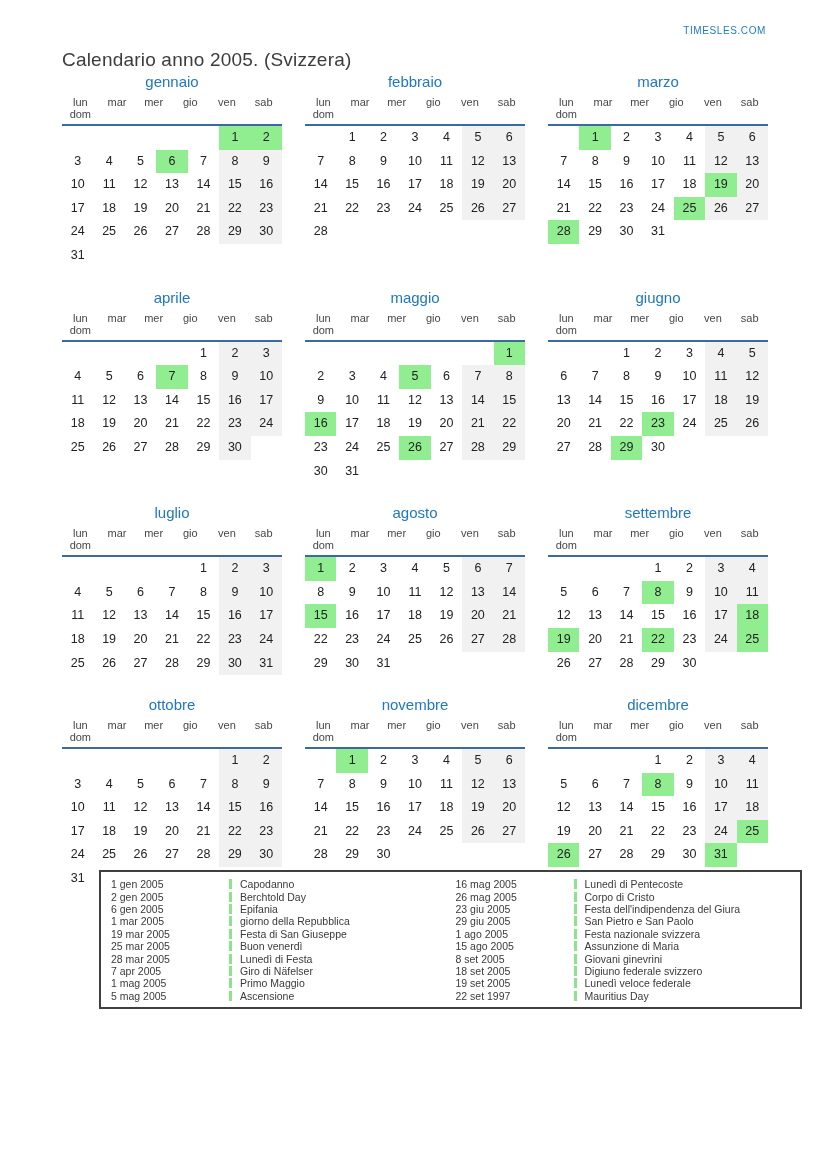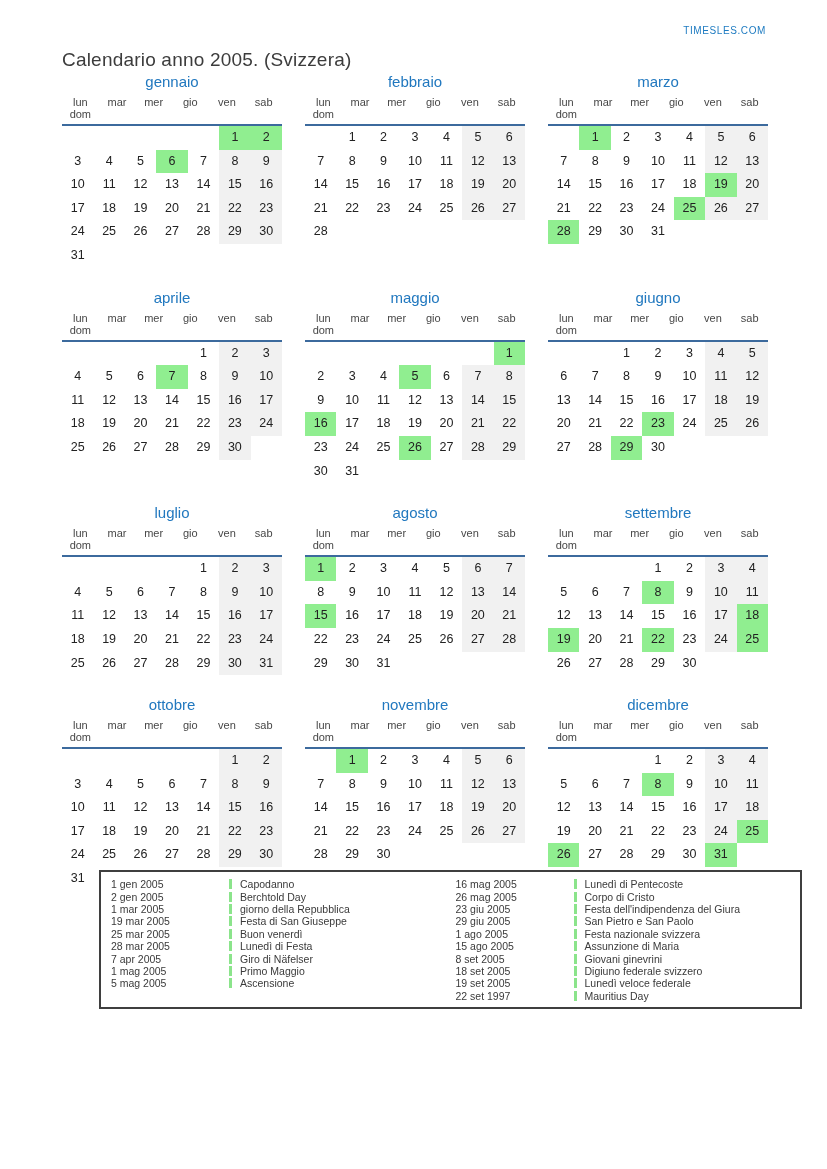--- a/index.html
+++ b/index.html
@@ -807,20 +807,25 @@
           <span class="legend-date">1 gen 2005</span>
           <span class="legend-bar"></span>
           <span class="legend-name">Capodanno</span>
         </div>
         <div class="legend-row">
           <span class="legend-date">2 gen 2005</span>
           <span class="legend-bar"></span>
           <span class="legend-name">Berchtold Day</span>
         </div>
         <div class="legend-row">
+          <span class="legend-date">6 gen 2005</span>
+          <span class="legend-bar"></span>
+          <span class="legend-name">Epifania</span>
+        </div>
+        <div class="legend-row">
           <span class="legend-date">1 mar 2005</span>
           <span class="legend-bar"></span>
           <span class="legend-name">giorno della Repubblica</span>
         </div>
         <div class="legend-row">
           <span class="legend-date">19 mar 2005</span>
           <span class="legend-bar"></span>
           <span class="legend-name">Festa di San Giuseppe</span>
         </div>
         <div class="legend-row">

